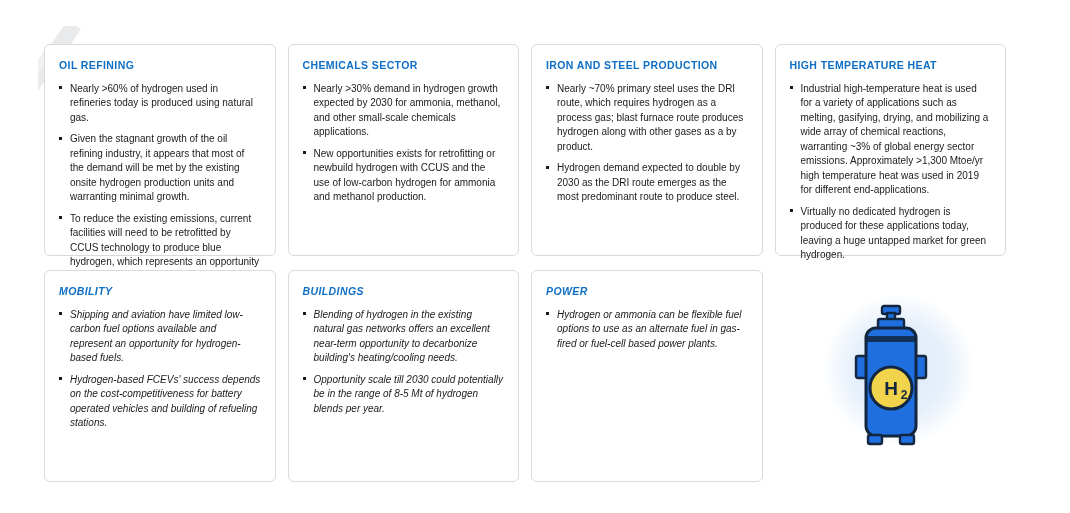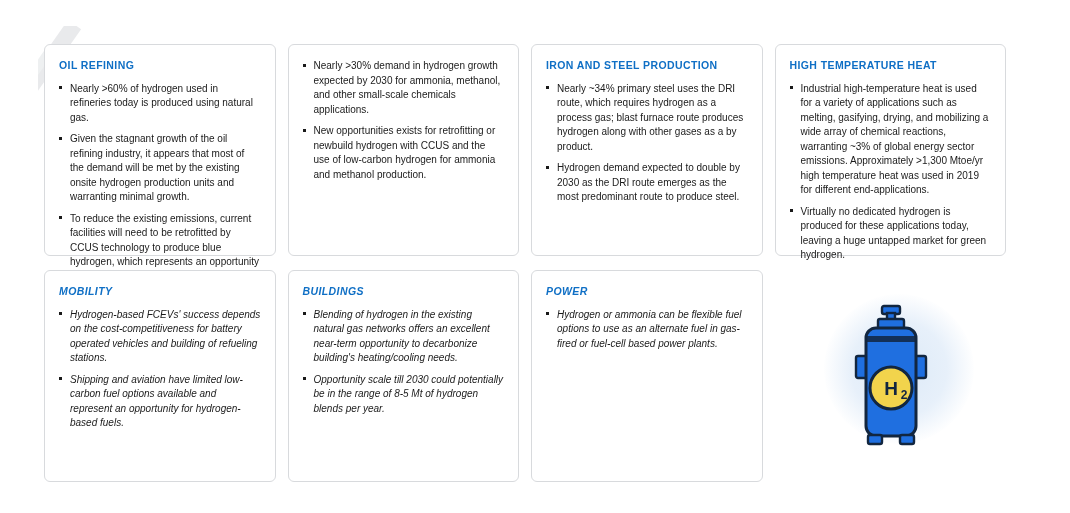--- a/index.html
+++ b/index.html
@@ -145,51 +145,52 @@
       <div class="card r1">
         <div class="card-title">OIL REFINING</div>
         <ul class="bullets">
           <li>Nearly &gt;60% of hydrogen used in refineries today is produced using natural gas.</li>
           <li>Given the stagnant growth of the oil refining industry, it appears that most of the demand will be met by the existing onsite hydrogen production units and warranting minimal growth.</li>
           <li>To reduce the existing emissions, current facilities will need to be retrofitted by CCUS technology to produce blue hydrogen, which represents an opportunity size worth USD 5 - USD 20 billion between 2025-2040.</li>
         </ul>
       </div>
 
       <div class="card r1">
+        <div class="card-title">CHEMICALS SECTOR</div>
         <ul class="bullets">
           <li>Nearly &gt;30% demand in hydrogen growth expected by 2030 for ammonia, methanol, and other small-scale chemicals applications.</li>
           <li>New opportunities exists for retrofitting or newbuild hydrogen with CCUS and the use of low-carbon hydrogen for ammonia and methanol production.</li>
         </ul>
       </div>
 
       <div class="card r1">
         <div class="card-title">IRON AND STEEL PRODUCTION</div>
         <ul class="bullets">
-          <li>Nearly ~34% primary steel uses the DRI route, which requires hydrogen as a process gas; blast furnace route produces hydrogen along with other gases as a by product.</li>
+          <li>Nearly ~70% primary steel uses the DRI route, which requires hydrogen as a process gas; blast furnace route produces hydrogen along with other gases as a by product.</li>
           <li>Hydrogen demand expected to double by 2030 as the DRI route emerges as the most predominant route to produce steel.</li>
         </ul>
       </div>
 
       <div class="card r1">
         <div class="card-title">HIGH TEMPERATURE HEAT</div>
         <ul class="bullets">
           <li>Industrial high-temperature heat is used for a variety of applications such as melting, gasifying, drying, and mobilizing a wide array of chemical reactions, warranting ~3% of global energy sector emissions. Approximately &gt;1,300 Mtoe/yr high temperature heat was used in 2019 for different end-applications.</li>
           <li>Virtually no dedicated hydrogen is produced for these applications today, leaving a huge untapped market for green hydrogen.</li>
         </ul>
       </div>
 
     </div>
 
     <div class="row">
 
       <div class="card r2">
         <div class="card-title">MOBILITY</div>
         <ul class="bullets">
+          <li>Shipping and aviation have limited low-carbon fuel options available and represent an opportunity for hydrogen-based fuels.</li>
           <li>Hydrogen-based FCEVs' success depends on the cost-competitiveness for battery operated vehicles and building of refueling stations.</li>
-          <li>Shipping and aviation have limited low-carbon fuel options available and represent an opportunity for hydrogen-based fuels.</li>
         </ul>
       </div>
 
       <div class="card r2">
         <div class="card-title">BUILDINGS</div>
         <ul class="bullets">
           <li>Blending of hydrogen in the existing natural gas networks offers an excellent near-term opportunity to decarbonize building's heating/cooling needs.</li>
           <li>Opportunity scale till 2030 could potentially be in the range of 8-5 Mt of hydrogen blends per year.</li>
         </ul>
       </div>

